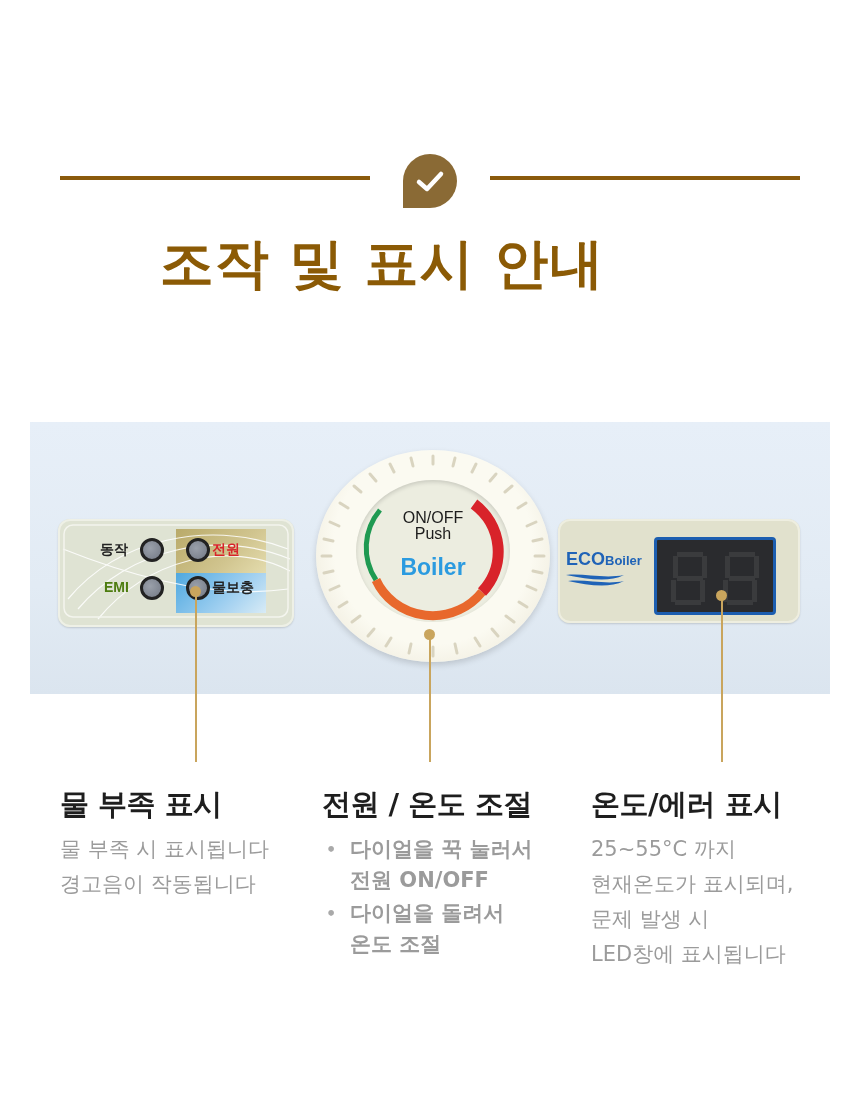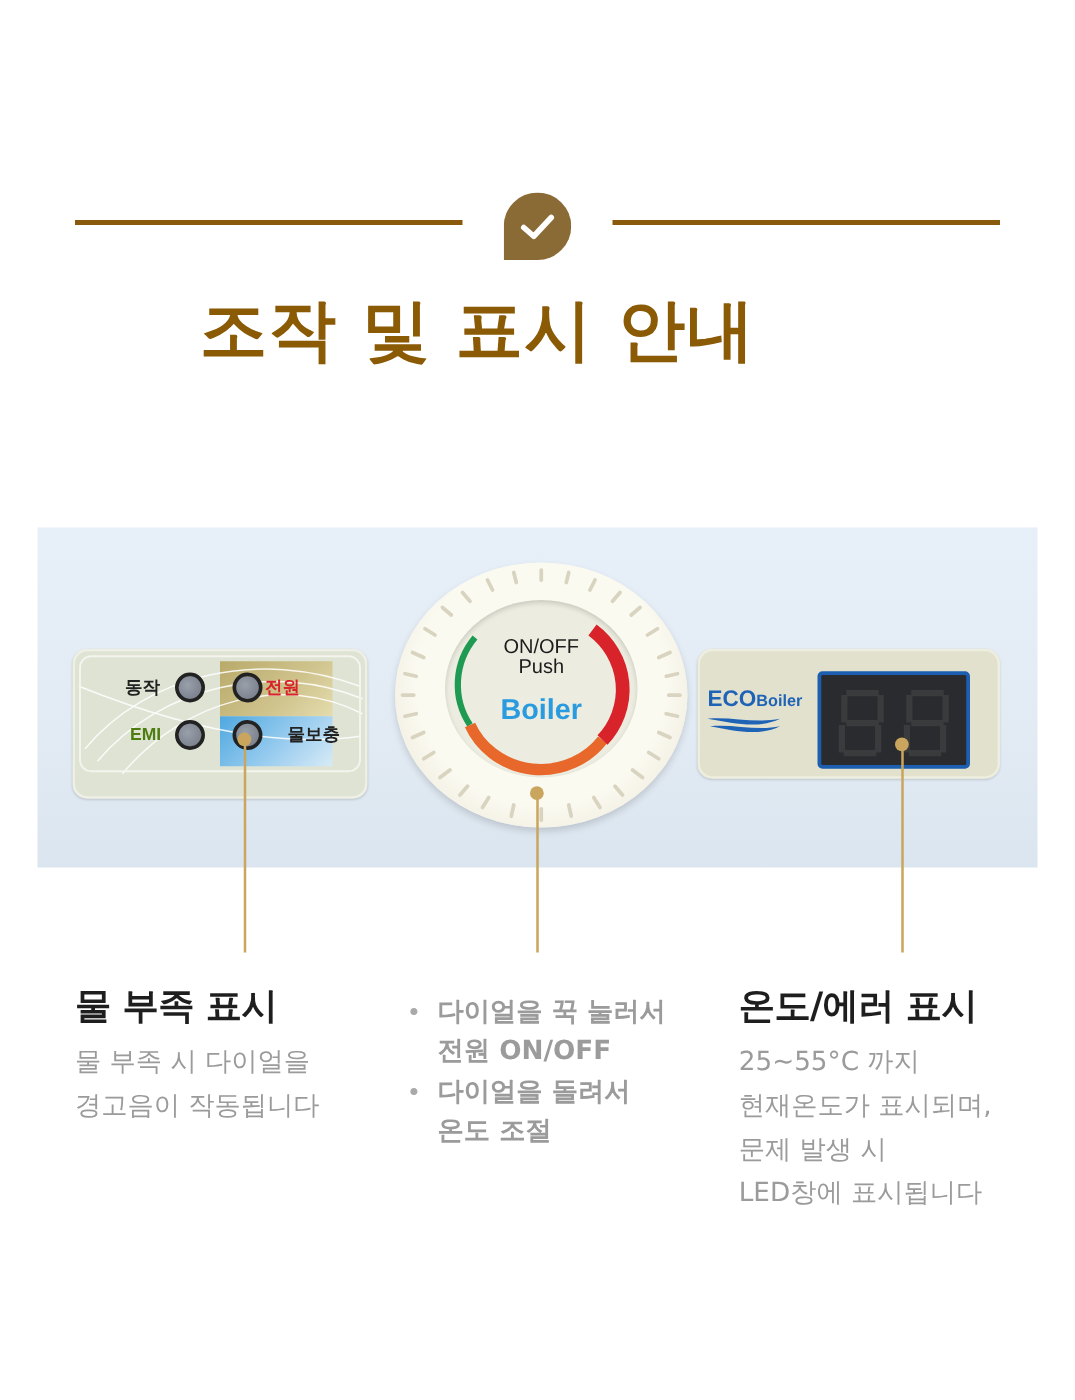--- a/index.html
+++ b/index.html
@@ -18,21 +18,21 @@
   }
 
   .photo {
     position: absolute; left: 30px; top: 422px; width: 800px; height: 272px;
     background: linear-gradient(180deg, #e7eff8 0%, #e2ebf4 60%, #dbe5ef 100%);
     overflow: hidden;
   }
 
   
   .panel-left {
-    position: absolute; left: 28px; top: 97px; width: 236px; height: 120px;
+    position: absolute; left: 28px; top: 97px; width: 236px; height: 108px;
     border-radius: 12px; background: #dfe3d3;
     box-shadow: inset 0 0 0 2px #eef0e6, 0 1px 2px rgba(0,0,0,0.15);
     overflow: hidden;
   }
   .panel-left .swoosh { position: absolute; left: 0; top: 0; width: 236px; height: 104px; }
   .gold-block { position: absolute; left: 118px; top: 10px; width: 90px; height: 44px;
     background: linear-gradient(135deg, #b9aa6a 0%, #d0c48e 60%, #e4dcae 100%); }
   .blue-block { position: absolute; left: 118px; top: 54px; width: 90px; height: 40px;
     background: linear-gradient(135deg, #4fa8e0 0%, #9fcff0 60%, #d8ebf6 100%); }
   .led { position: absolute; width: 24px; height: 24px; border-radius: 50%;
@@ -111,21 +111,21 @@
       </g>
       <rect x="6" y="6" width="224" height="92" rx="9" fill="none" stroke="#f4f5ee" stroke-width="1.5"></rect>
     </svg>
     <span class="lbl" style="left:42px;top:22px;color:#222;">동작</span>
     <div class="led" style="left:82px;top:19px;"></div>
     <div class="led" style="left:128px;top:19px;"></div>
     <span class="lbl" style="left:154px;top:22px;color:#d8232a;">전원</span>
     <span class="lbl" style="left:46px;top:60px;color:#4d7c0f;font-family:'Liberation Sans',sans-serif;">EMI</span>
     <div class="led" style="left:82px;top:57px;"></div>
     <div class="led" style="left:128px;top:57px;"></div>
-    <span class="lbl" style="left:172px;top:60px;color:#222;">물보충</span>
+    <span class="lbl" style="left:154px;top:60px;color:#222;">물보충</span>
   </div>
 
   <div class="dial-outer">
     <svg class="dial-ribs" viewBox="0 0 234 212">
       <g stroke="#d9d4c0" stroke-width="3" stroke-linecap="round">
         <line x1="117" y1="6" x2="117" y2="14"></line>
         <line x1="160" y1="14" x2="156" y2="22"></line>
         <line x1="196" y1="36" x2="189" y2="42"></line>
         <line x1="220" y1="72" x2="211" y2="76"></line>
         <line x1="228" y1="106" x2="219" y2="106"></line>
@@ -204,25 +204,26 @@
   <div class="dot" style="left:394px;top:207px;"></div>
   <div class="dot" style="left:686px;top:168px;"></div>
 </div>
 
 <div class="vline" style="left:195px;top:594px;height:168px;"></div>
 <div class="vline" style="left:429px;top:636px;height:126px;"></div>
 <div class="vline" style="left:721px;top:598px;height:164px;"></div>
 
 <div class="col" style="left:60px;">
   <h3>물 부족 표시</h3>
-  <p style="margin-top:8px;">물 부족 시 다이얼을</p>
+  <p style="margin-top:8px;">물 부족 시 표시됩니다</p>
   <p>경고음이 작동됩니다</p>
 </div>
 
 <div class="col" style="left:322px;">
+  <h3>전원 / 온도 조절</h3>
   <ul style="margin-top:10px;">
     <li>
       <span>다이얼을 꾹 눌러서</span><br>
       <span>전원 ON/OFF</span>
     </li>
     <li style="margin-top:2px;">
       <span>다이얼을 돌려서</span><br>
       <span>온도 조절</span>
     </li>
   </ul>

